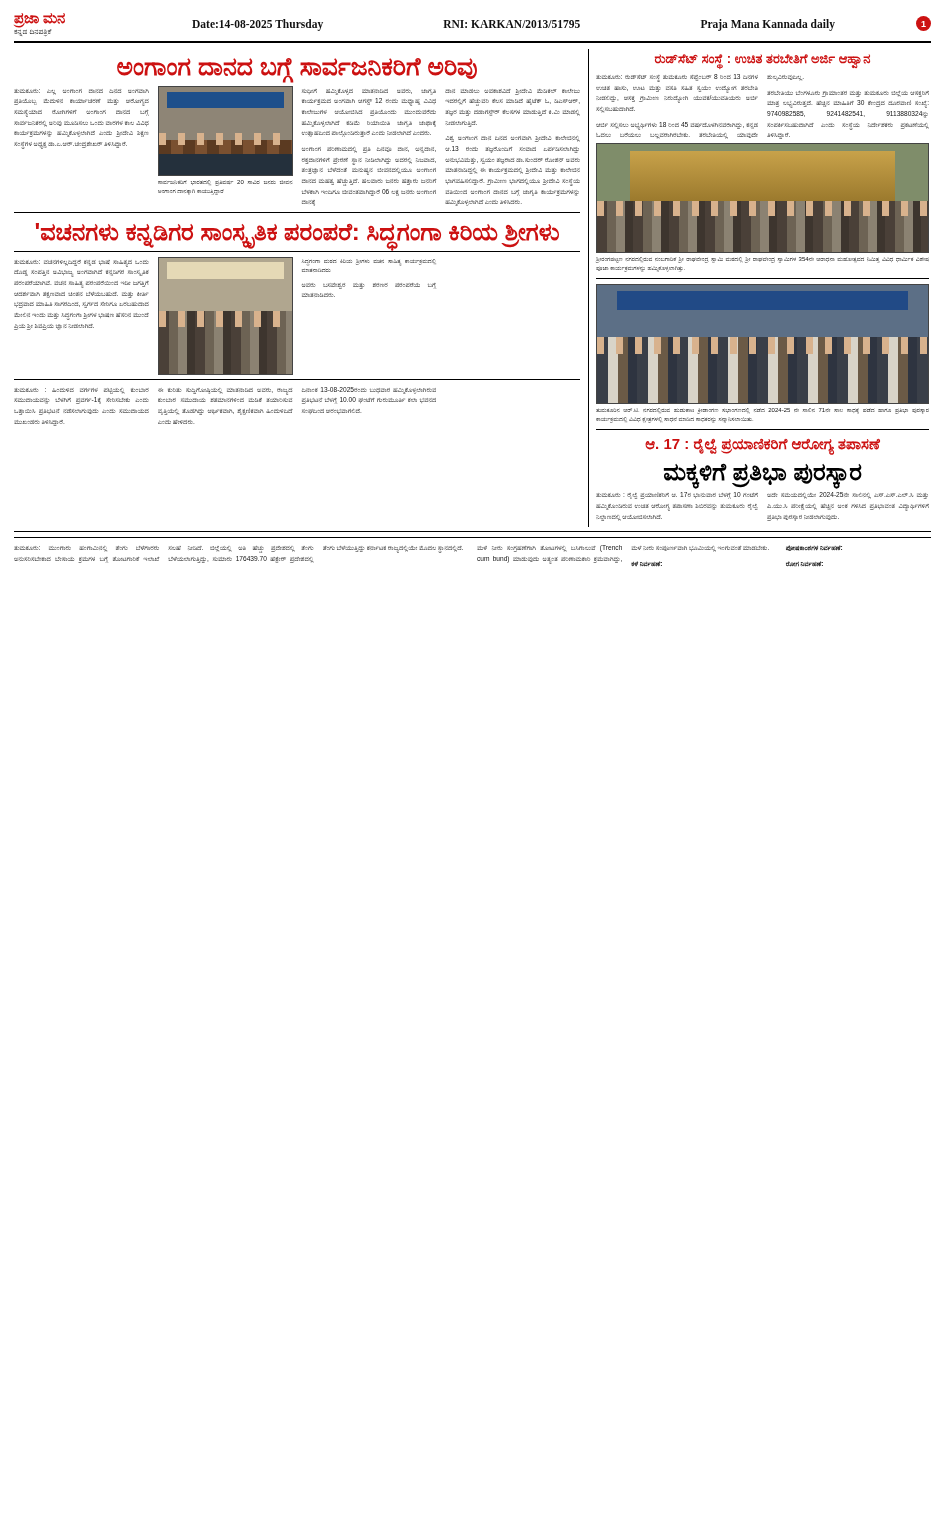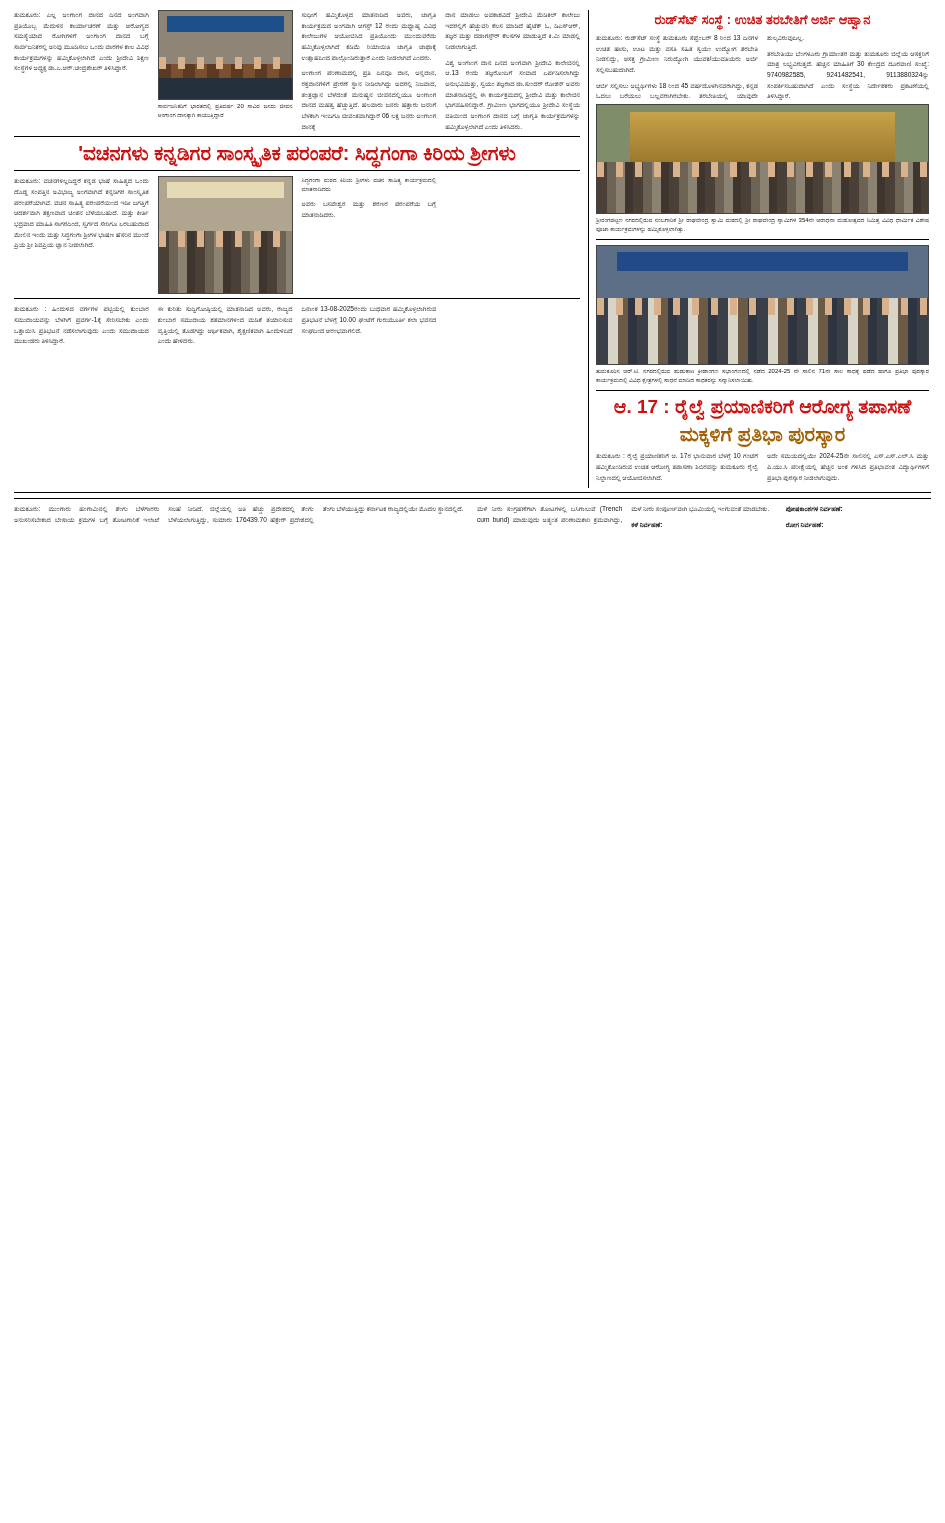--- a/index.html
+++ b/index.html
@@ -80,24 +80,24 @@
   .col-right { width: 341px; flex: 0 0 341px; border-left: 1px solid #000; padding-left: 7px; }
 
   .headline {
     color: #cc1111;
     font-weight: bold;
     text-align: center;
     line-height: 1.15;
     margin: 3px 0 5px 0;
   }
   .h1 { font-size: 25px; }
-  .h2 { font-size: 20px; }
-  .h3 { font-size: 19px; }
+  .h2 { font-size: 24px; }
+  .h3 { font-size: 15px; }
   .h4 { font-size: 13px; }
-  .hl-black { color: #a16207; }
+  .hl-black { color: #000000; }
 
   .cols-4 { column-count: 4; column-gap: 9px; column-rule: none; }
   .cols-2 { column-count: 2; column-gap: 9px; }
 
   p.body {
     font-size: 6.6px;
     line-height: 1.62;
     text-align: justify;
     margin: 0 0 5px 0;
     font-family: "Liberation Sans", sans-serif;
@@ -137,26 +137,41 @@
     background: repeating-linear-gradient(90deg,#5b3a21 0 12px,#7a5030 12px 24px); }
   .blackline { height: 1px; background: #000; margin: 4px 0 5px; }
 
   .small-caption-bold { font-weight: bold; }
 </style>
 </head>
 <body>
 
 <div class="page">
 
+  <div class="masthead">
+    <div class="logo">
+      <div class="logo-main">ಪ್ರಜಾ ಮನ</div>
+      <div class="logo-sub">ಕನ್ನಡ ದಿನಪತ್ರಿಕೆ</div>
+    </div>
+    <div class="mast-mid">
+      <span>Date:14-08-2025 Thursday</span>
+      <span>RNI: KARKAN/2013/51795</span>
+      <span>Praja Mana Kannada daily</span>
+    </div>
+    <div class="mast-right">
+      <div class="pagenum">1</div>
+    </div>
+  </div>
 
   <div class="body-grid">
 
     <div class="col-left">
 
       <div>
+        <div class="headline h1">ಅಂಗಾಂಗ ದಾನದ ಬಗ್ಗೆ ಸಾರ್ವಜನಿಕರಿಗೆ ಅರಿವು</div>
 
         <div class="cols-4">
           <p class="body">ತುಮಕೂರು: ಎಲ್ಲ ಅಂಗಾಂಗ ದಾನದ ದಿನದ ಅಂಗವಾಗಿ ಪ್ರತಿಯೊಬ್ಬ ಮೆದುಳಿನ ಕಾರ್ಯಾಚರಣೆ ಮತ್ತು ಆರೋಗ್ಯದ ಸಮಸ್ಯೆಯಾದ ರೋಗಿಗಳಿಗೆ ಅಂಗಾಂಗ ದಾನದ ಬಗ್ಗೆ ಸಾರ್ವಜನಿಕರಲ್ಲಿ ಅರಿವು ಮೂಡಿಸಲು ಒಂದು ವಾರಗಳ ಕಾಲ ವಿವಿಧ ಕಾರ್ಯಕ್ರಮಗಳನ್ನು ಹಮ್ಮಿಕೊಳ್ಳಲಾಗಿದೆ ಎಂದು ಶ್ರೀದೇವಿ ಶಿಕ್ಷಣ ಸಂಸ್ಥೆಗಳ ಅಧ್ಯಕ್ಷ ಡಾ.ಏ.ಆರ್.ಚಂದ್ರಶೇಖರ್ ತಿಳಿಸಿದ್ದಾರೆ.</p>
           <div class="figure break-inside" style="height:90px">
             <div class="ph ph-wall"></div>
             <div class="ph-banner"></div>
             <div class="ph-chair"></div>
             <div class="ph-table"></div>
             <div class="ph-faces" style="bottom:34%"></div>
           </div>

